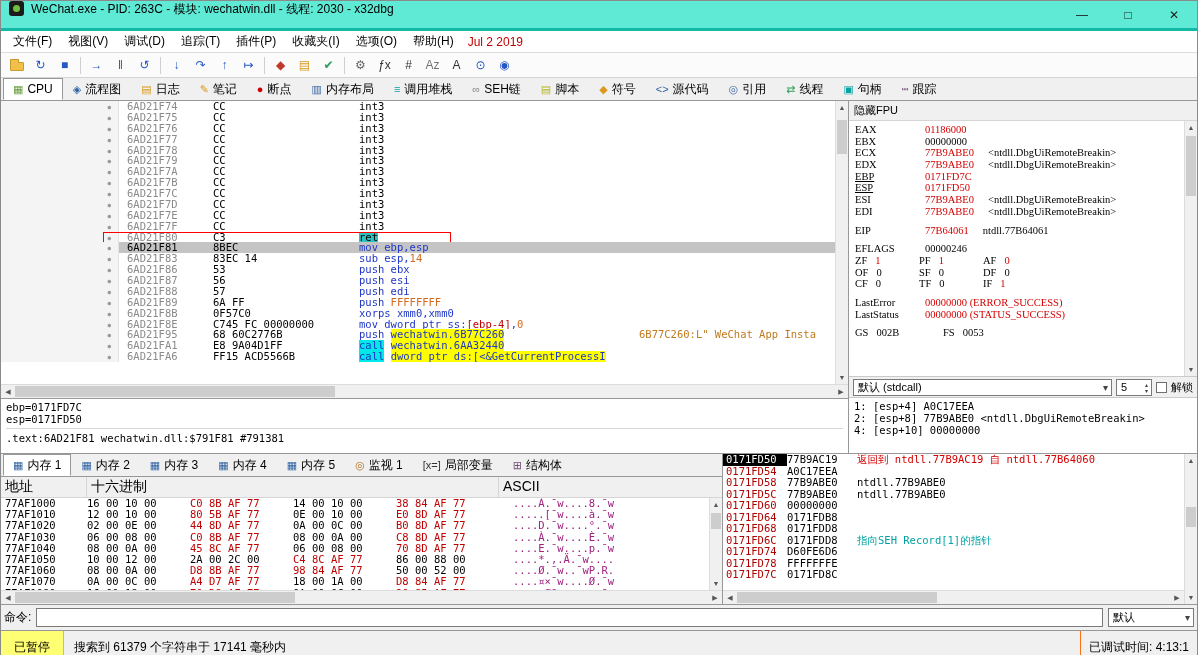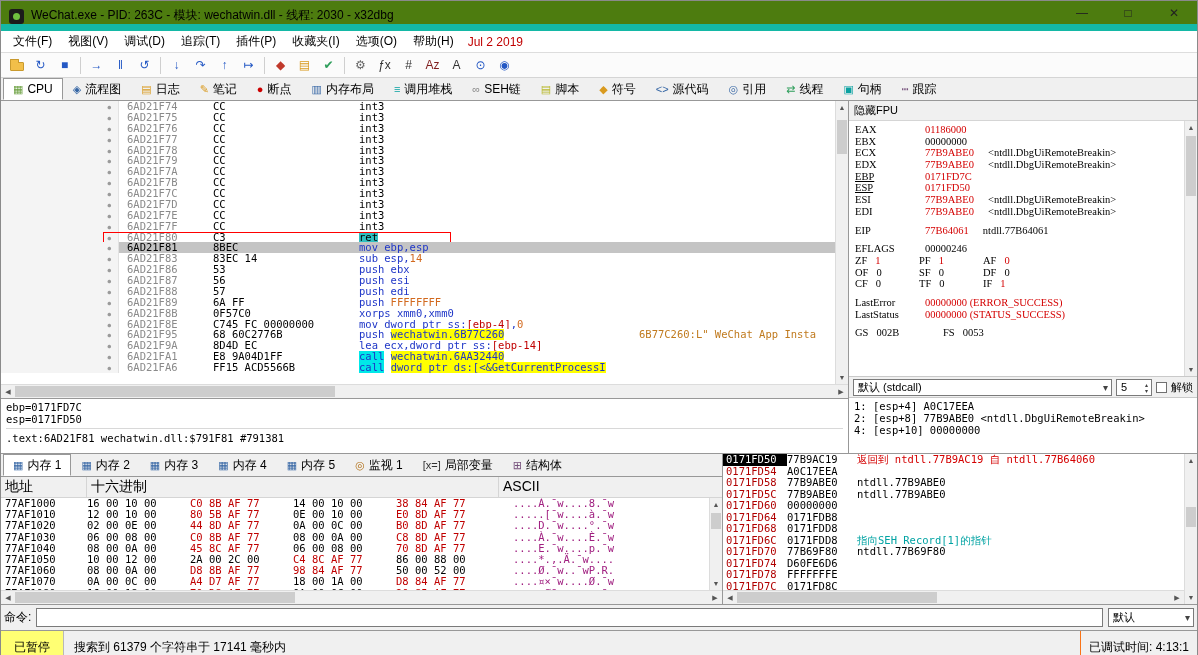--- a/index.html
+++ b/index.html
@@ -1,21 +1,21 @@
 <!DOCTYPE html>
 <html><head>
 <meta charset="utf-8">
 <style>
   *{box-sizing:border-box;margin:0;padding:0}
   html,body{width:1198px;height:655px;overflow:hidden}
   body{font-family:"Liberation Sans",sans-serif;font-size:12px;background:#f0f0f0;color:#000}
   .window{width:1198px;height:655px;display:flex;flex-direction:column;border:1px solid #8a8a8a;background:#f0f0f0}
 
   
-  .titlebar{flex:0 0 30px;background:#4d7c0f;display:flex;align-items:flex-end;padding-left:8px;border-bottom:7px solid #14b8a6}
+  .titlebar{flex:0 0 30px;background:#5eead4;display:flex;align-items:flex-start;padding-left:8px;border-bottom:3px solid #14b8a6}
   .app-icon{width:15px;height:15px;background:#1b1b1b;border-radius:3px;position:relative;flex:0 0 15px}
   .app-icon::after{content:"";position:absolute;left:4px;top:4px;width:7px;height:7px;border-radius:50%;background:#6fbf3f}
   .title-text{margin-left:7px;white-space:nowrap}
   .win-controls{margin-left:auto;display:flex;height:100%}
   .win-btn{width:46px;display:flex;align-items:center;justify-content:center;font-size:12px;color:#222}
 
   
   .menubar{flex:0 0 22px;background:#fff;display:flex;align-items:center;padding-left:4px;border-bottom:1px solid #ddd}
   .menu-item{padding:2px 8px;white-space:nowrap}
   .build-date{color:#c00000;margin-left:6px;white-space:nowrap}
@@ -179,21 +179,21 @@
       <span class="tbtn" style="color: rgb(36, 88, 196);">↑</span>
       <span class="tbtn" style="color: rgb(36, 88, 196);">↦</span>
       <span class="tsep"></span>
       <span class="tbtn" style="color: rgb(192, 57, 43);">◆</span>
       <span class="tbtn" style="color: rgb(217, 154, 31);">▤</span>
       <span class="tbtn" style="color: rgb(46, 158, 91);">✔</span>
       <span class="tsep"></span>
       <span class="tbtn" style="color: rgb(102, 102, 102);">⚙</span>
       <span class="tbtn" style="color: rgb(51, 51, 51);">ƒx</span>
       <span class="tbtn" style="color: rgb(51, 51, 51);">#</span>
-      <span class="tbtn" style="color: #7f1d1d;">Az</span>
+      <span class="tbtn" style="color: #737373;">Az</span>
       <span class="tbtn" style="color: rgb(51, 51, 51);">A</span>
       <span class="tbtn" style="color: rgb(36, 88, 196);">⊙</span>
       <span class="tbtn" style="color: rgb(36, 88, 196);">◉</span>
     </div>
 
   <div class="tabbar" id="tabbar">
       <span class="tab active">
         <span class="tab-icon" style="color: rgb(106, 159, 63);">▦</span>
         <span class="tab-label">CPU</span>
       </span>
@@ -274,21 +274,20 @@
             <div class="drow redbox"><span class="dgut"></span><span class="daddr">6AD21F80</span><span class="dbytes">C3</span><span class="dinstr"><span class="sg-tbg">ret</span></span><span class="dcomment"></span></div>
             <div class="drow selected"><span class="dgut"></span><span class="daddr">6AD21F81</span><span class="dbytes">8BEC</span><span class="dinstr"><span class="sg-b">mov ebp,esp</span></span><span class="dcomment"></span></div>
             <div class="drow"><span class="dgut"></span><span class="daddr">6AD21F83</span><span class="dbytes">83EC 14</span><span class="dinstr"><span class="sg-b">sub esp,</span><span class="sg-n">14</span></span><span class="dcomment"></span></div>
             <div class="drow"><span class="dgut"></span><span class="daddr">6AD21F86</span><span class="dbytes">53</span><span class="dinstr"><span class="sg-b">push ebx</span></span><span class="dcomment"></span></div>
             <div class="drow"><span class="dgut"></span><span class="daddr">6AD21F87</span><span class="dbytes">56</span><span class="dinstr"><span class="sg-b">push esi</span></span><span class="dcomment"></span></div>
             <div class="drow"><span class="dgut"></span><span class="daddr">6AD21F88</span><span class="dbytes">57</span><span class="dinstr"><span class="sg-b">push edi</span></span><span class="dcomment"></span></div>
             <div class="drow"><span class="dgut"></span><span class="daddr">6AD21F89</span><span class="dbytes">6A FF</span><span class="dinstr"><span class="sg-b">push </span><span class="sg-n">FFFFFFFF</span></span><span class="dcomment"></span></div>
             <div class="drow"><span class="dgut"></span><span class="daddr">6AD21F8B</span><span class="dbytes">0F57C0</span><span class="dinstr"><span class="sg-b">xorps xmm0,xmm0</span></span><span class="dcomment"></span></div>
             <div class="drow"><span class="dgut"></span><span class="daddr">6AD21F8E</span><span class="dbytes">C745 FC 00000000</span><span class="dinstr"><span class="sg-b">mov dword ptr ss:</span><span class="sg-r">[ebp-4]</span><span class="sg-b">,</span><span class="sg-n">0</span></span><span class="dcomment"></span></div>
             <div class="drow"><span class="dgut"></span><span class="daddr">6AD21F95</span><span class="dbytes">68 60C2776B</span><span class="dinstr"><span class="sg-b">push </span><span class="sg-ybg">wechatwin.6B77C260</span></span><span class="dcomment">6B77C260:L"_WeChat_App_Insta</span></div>
-            <div class="drow"><span class="dgut"></span><span class="daddr">6AD21F9A</span><span class="dbytes">8D4D EC</span><span class="dinstr"><span class="sg-b">lea ecx,dword ptr ss:</span><span class="sg-r">[ebp-14]</span></span><span class="dcomment"></span></div>
             <div class="drow"><span class="dgut"></span><span class="daddr">6AD21FA1</span><span class="dbytes">E8 9A04D1FF</span><span class="dinstr"><span class="sg-cbg">call</span><span class="sg-k"> </span><span class="sg-ybg">wechatwin.6AA32440</span></span><span class="dcomment"></span></div>
             <div class="drow"><span class="dgut"></span><span class="daddr">6AD21FA6</span><span class="dbytes">FF15 ACD5566B</span><span class="dinstr"><span class="sg-cbg">call</span><span class="sg-k"> </span><span class="sg-ybg">dword ptr ds:[&lt;&amp;GetCurrentProcessI</span></span><span class="dcomment"></span></div>
           </div>
         <div class="vscroll">
           <span class="varrow up"></span>
           <span class="vtrack">
               <span class="vthumb" style="top:6px;height:34px"></span>
             </span>
           <span class="varrow down"></span>
         </div>
@@ -408,21 +407,20 @@
       <div class="stack-main">
         <div class="stack-rows" id="stack-rows">
             <div class="srow"><span class="saddr sel">0171FD50</span><span class="sval">77B9AC19</span><span class="scomment sc-red">返回到 ntdll.77B9AC19 自 ntdll.77B64060</span></div>
             <div class="srow"><span class="saddr">0171FD54</span><span class="sval">A0C17EEA</span><span class="scomment sc-k"></span></div>
             <div class="srow"><span class="saddr">0171FD58</span><span class="sval">77B9ABE0</span><span class="scomment sc-k">ntdll.77B9ABE0</span></div>
             <div class="srow"><span class="saddr">0171FD5C</span><span class="sval">77B9ABE0</span><span class="scomment sc-k">ntdll.77B9ABE0</span></div>
             <div class="srow"><span class="saddr">0171FD60</span><span class="sval">00000000</span><span class="scomment sc-k"></span></div>
             <div class="srow"><span class="saddr">0171FD64</span><span class="sval">0171FDB8</span><span class="scomment sc-k"></span></div>
             <div class="srow"><span class="saddr">0171FD68</span><span class="sval">0171FDD8</span><span class="scomment sc-k"></span></div>
             <div class="srow"><span class="saddr">0171FD6C</span><span class="sval">0171FDD8</span><span class="scomment sc-cyan">指向SEH_Record[1]的指针</span></div>
-            <div class="srow"><span class="saddr">0171FD70</span><span class="sval">77B69F80</span><span class="scomment sc-k">ntdll.77B69F80</span></div>
             <div class="srow"><span class="saddr">0171FD74</span><span class="sval">D60FE6D6</span><span class="scomment sc-k"></span></div>
             <div class="srow"><span class="saddr">0171FD78</span><span class="sval">FFFFFFFE</span><span class="scomment sc-k"></span></div>
             <div class="srow"><span class="saddr">0171FD7C</span><span class="sval">0171FD8C</span><span class="scomment sc-k"></span></div>
           </div>
         <div class="hscroll">
           <span class="harrow left"></span>
           <span class="htrack">
               <span class="hthumb" style="left:0;width:200px"></span>
             </span>
           <span class="harrow right"></span>

